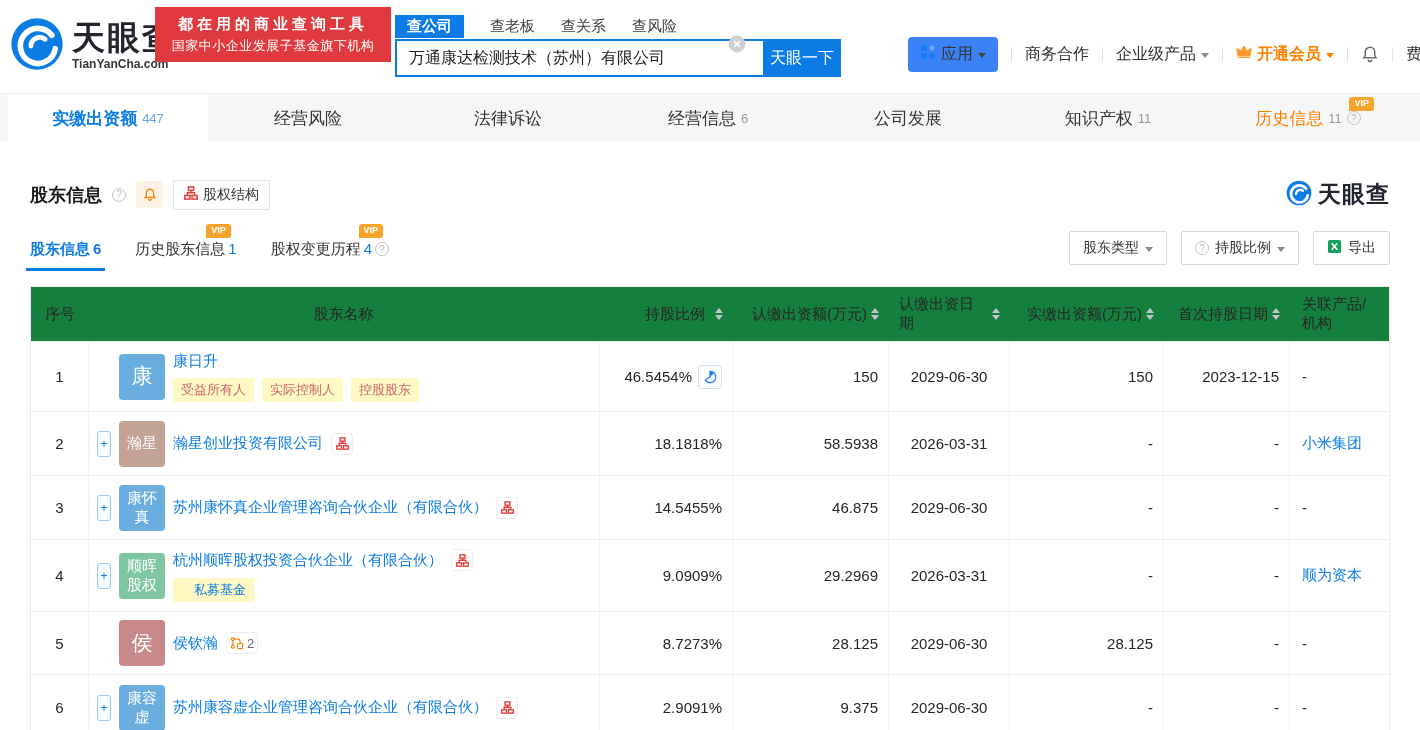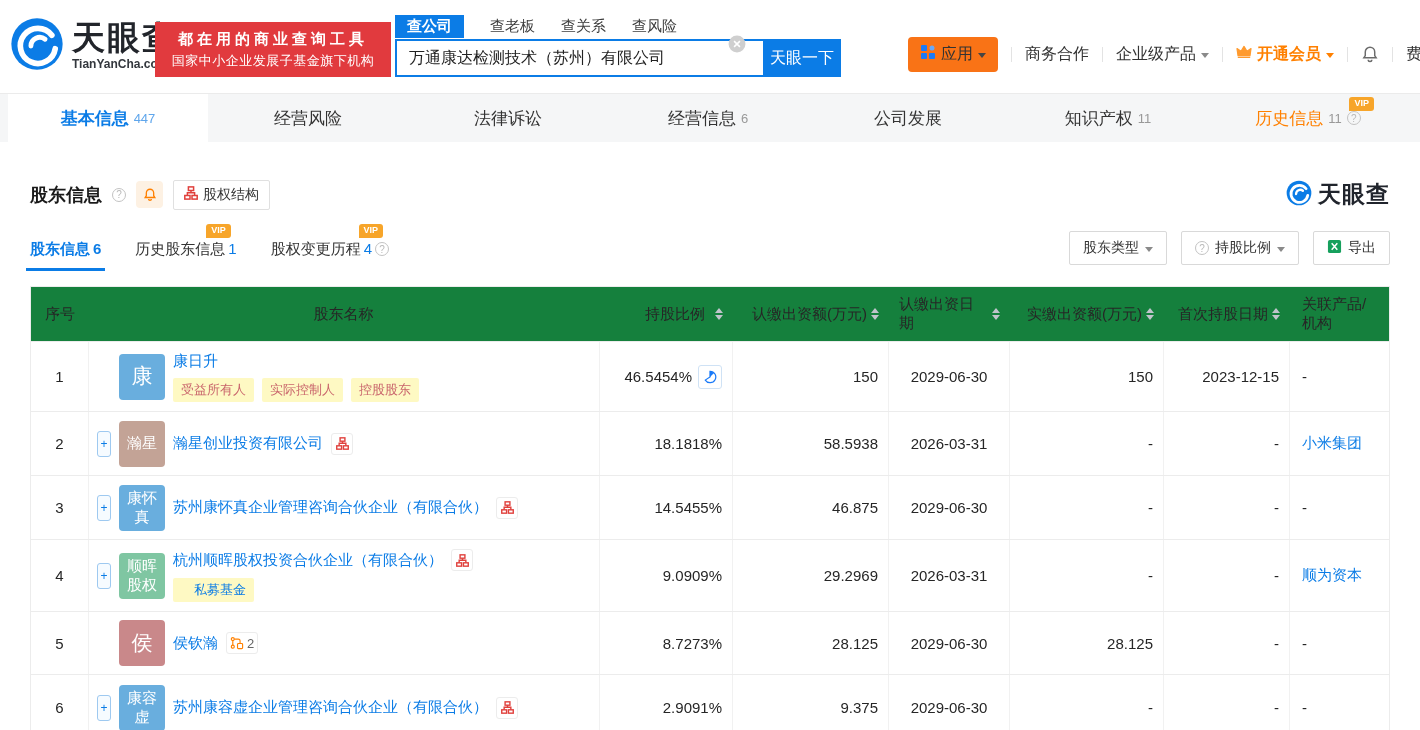--- a/index.html
+++ b/index.html
@@ -4,39 +4,39 @@
 <style>
   * { box-sizing: border-box; margin: 0; padding: 0; }
   html,body { width:1420px; height:730px; overflow:hidden; background:#fff;
     font-family:"Liberation Sans","DejaVu Sans",sans-serif; color:#262626; }
 
   
   .topbar { position:relative; height:93px; background:#fff; }
   .logo { position:absolute; left:10px; top:17px; display:flex; align-items:center; gap:8px; }
   .logo-cn { font-size:33px; font-weight:bold; color:#22252b; letter-spacing:2px; line-height:1; }
   .logo-en { font-size:12px; font-weight:bold; color:#33373d; margin-top:3px; }
-  .banner { position:absolute; left:155px; top:22px; width:236px; height:55px; background:#e13a3e;
+  .banner { position:absolute; left:155px; top:7px; width:236px; height:55px; background:#e13a3e;
     color:#fff; display:flex; flex-direction:column; justify-content:center; align-items:center; gap:3px; }
   .banner-l1 { font-size:15px; letter-spacing:4px; font-weight:bold; }
   .banner-l2 { font-size:13px; letter-spacing:0.5px; }
 
   .searchwrap { position:absolute; left:395px; top:14px; width:446px; }
   .stabs { display:flex; align-items:flex-end; gap:26px; height:24px; }
   .stab { font-size:15px; color:#3c3c3c; cursor:pointer; padding:2px 0;margin-top:44px; }
   .stab.active { background:#0b7ce6; color:#fff; padding:2px 12px; font-weight:bold; }
   .srow { display:flex; margin-top:1px; }
   .sinput { width:368px; height:38px; border:2px solid #0b7ce6; border-right:none; font-size:16px;
     color:#222; padding:0 24px 0 12px; outline:none; font-family:inherit; }
   .sclear { position:absolute; left:728px; top:35px; width:18px; height:18px; cursor:pointer; }
   .sbtn { width:78px; height:38px; background:#0b7ce6; color:#fff; font-size:16px; border:none; cursor:pointer; font-family:inherit; }
 
   .rnav { position:absolute; left:908px; top:36px; display:flex; align-items:center; height:36px; }
   .rnav .sep { width:1px; height:15px; background:#e3e3e3; margin:0 13px; }
   .navitem { display:flex; align-items:center; gap:5px; font-size:16px; color:#333; cursor:pointer; white-space:nowrap; }
-  .appbtn { background:#f97316; border-radius:4px; padding:7px 12px; }
+  .appbtn { background:#3b82f6; border-radius:4px; padding:7px 12px; }
   .vipnav { color:#ff8000; font-weight:bold; }
   .caret { width:0; height:0; border-left:4px solid transparent; border-right:4px solid transparent;
     border-top:5px solid #8a8a8a; display:inline-block; margin-top:2px; }
   .caret.blue{ border-top-color:#444; } .caret.or{ border-top-color:#ff8000; }
 
   
   .tabbar { height:49px; background:#f5f6f7; border-top:1px solid #ebebeb; display:flex; padding-left:8px; }
   .mtab { width:200px; display:flex; align-items:center; justify-content:center; gap:5px;
     font-size:17px; color:#333; cursor:pointer; position:relative; }
   .mtab.active { background:#fff; color:#0b7ce6; font-weight:bold; }
@@ -199,21 +199,21 @@
     <span class="sep"></span>
     <span class="navitem">
       <span>费米</span>
 
     </span>
   </div>
 </div>
 
 <div class="tabbar">
   <div class="mtab active">
-    <span>基本信息</span>
+    <span>实缴出资额</span>
       <span class="cnt">447</span>
   </div>
   <div class="mtab">
     <span>经营风险</span>
   </div>
   <div class="mtab">
     <span>法律诉讼</span>
   </div>
   <div class="mtab">
     <span>经营信息</span>

